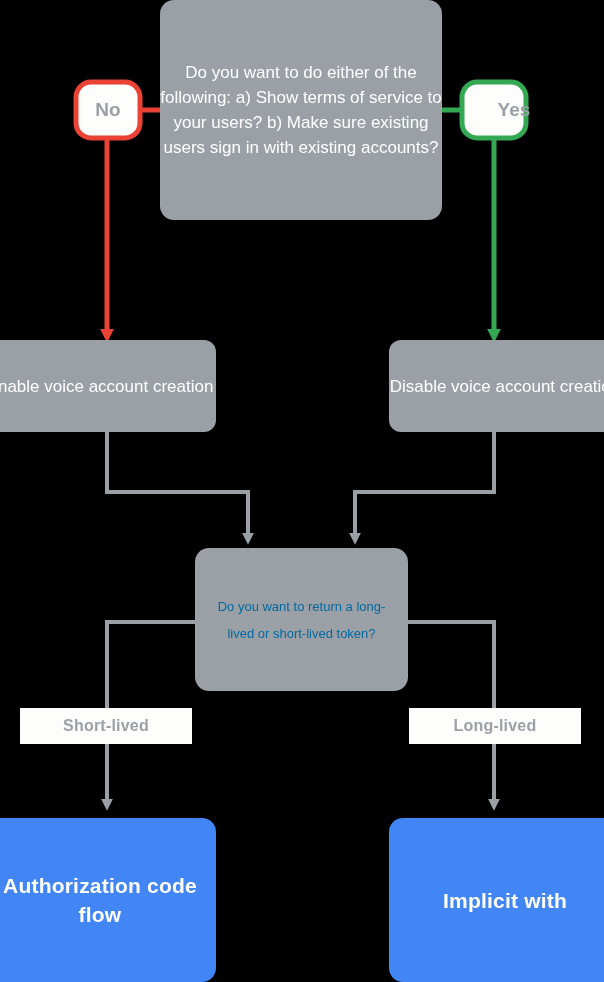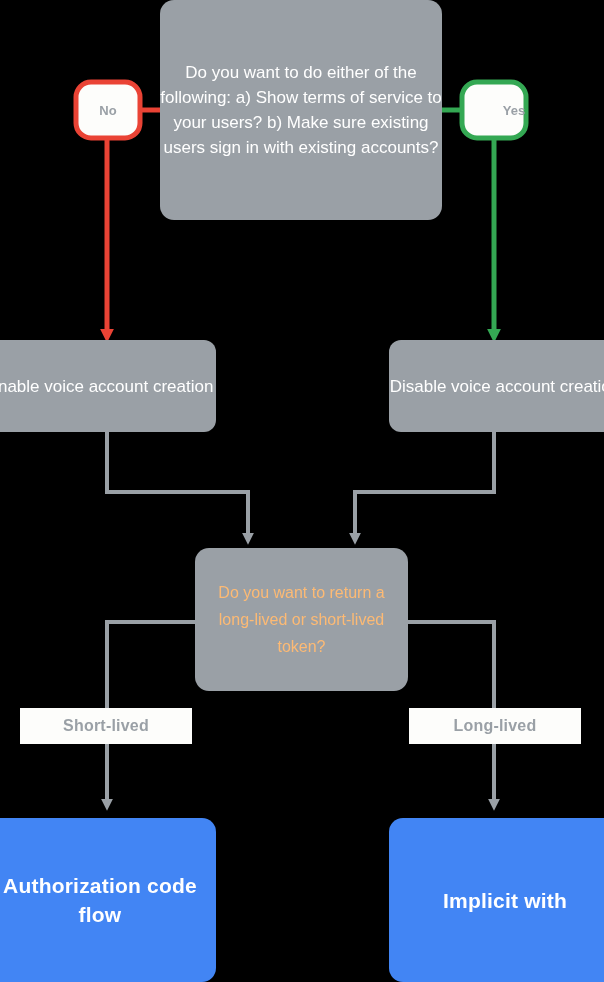--- a/index.html
+++ b/index.html
@@ -31,36 +31,36 @@
     box-sizing: border-box;
     pointer-events: none;
   }
   .gray-node-label {
     color: #ffffff;
     font-size: 17px;
     line-height: 25px;
     font-weight: 400;
   }
   .decision-label {
-    color: #fdba74;
-    font-size: 16px;
+    color: #0369a1;
+    font-size: 13px;
     line-height: 27px;
     font-weight: 400;
     border-radius: 14px;
   }
   .blue-node-label {
     color: #ffffff;
     font-size: 21px;
     line-height: 29px;
     font-weight: 700;
     letter-spacing: 0.2px;
   }
   .badge-label {
     color: #9aa0a6;
-    font-size: 13px;
+    font-size: 19px;
     font-weight: 700;
   }
   .edge-label {
     color: #9aa0a6;
     font-size: 16px;
     font-weight: 700;
     letter-spacing: 0.2px;
   }
 </style>
 </head>

